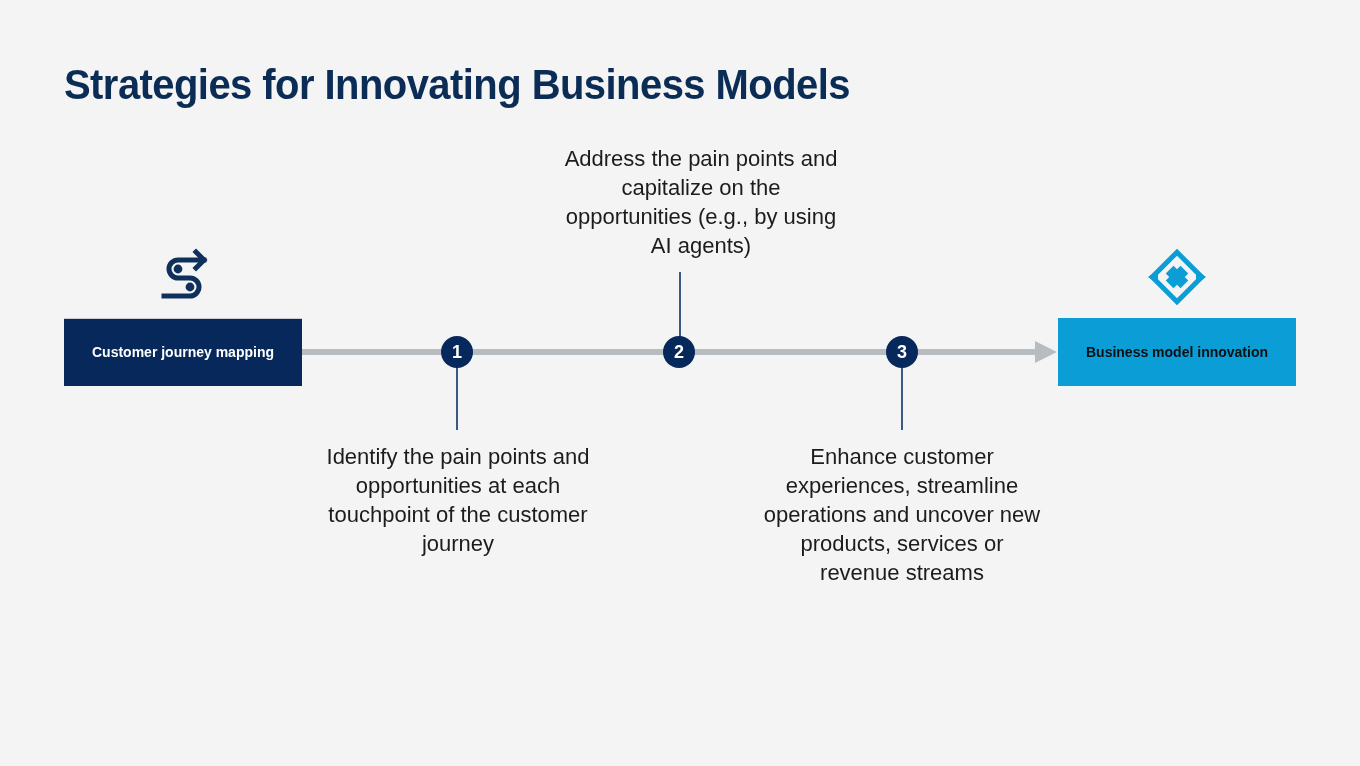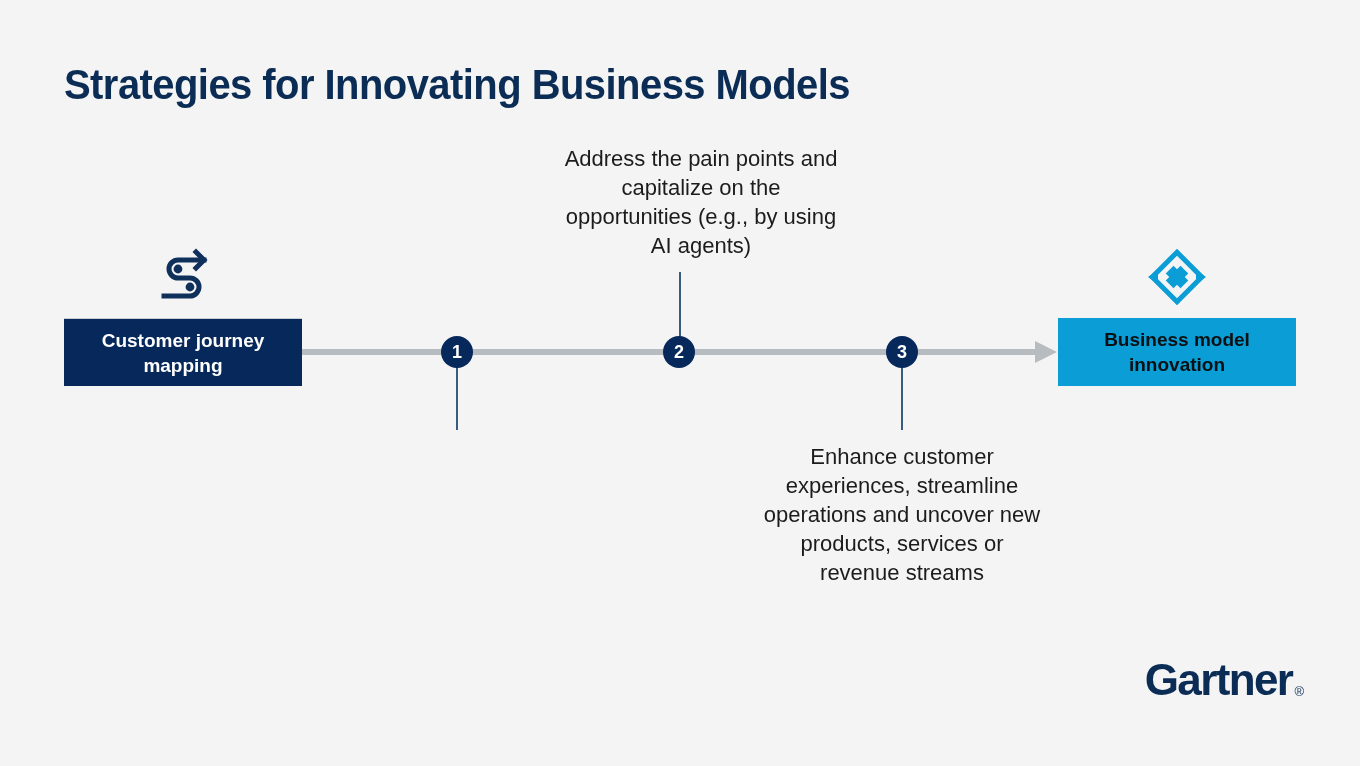--- a/index.html
+++ b/index.html
@@ -64,21 +64,21 @@
   }
 
   
   .endbox {
     position: absolute;
     box-sizing: border-box;
     display: flex;
     align-items: center;
     justify-content: center;
     text-align: center;
-    font-size: 19px;
+    font-size: 14px;
     line-height: 25px;
     font-weight: 700;
     padding: 0 12px;
   }
   .endbox-start {
     left: 64px;
     top: 318px;
     width: 238px;
     height: 68px;
     background: #06285a;
@@ -222,32 +222,29 @@
   </div>
 
   <div class="endbox endbox-end">
     <span>Business model innovation</span>
   </div>
 
   <div class="step-stem step1-stem"></div>
   <div class="step-node step1-node">
     <span>1</span>
   </div>
+  <div class="caption caption-1">Identify the pain points and opportunities at each touchpoint of the customer journey</div>
 
   <div class="step-stem step2-stem"></div>
   <div class="step-node step2-node">
     <span>2</span>
   </div>
   <div class="caption caption-2">Address the pain points and capitalize on the opportunities (e.g., by using AI agents)</div>
 
   <div class="step-stem step3-stem"></div>
   <div class="step-node step3-node">
     <span>3</span>
   </div>
   <div class="caption caption-3">Enhance customer experiences, streamline operations and uncover new products, services or revenue streams</div>
 
 
-  <div class="logo">
-    <span class="logo-word">Gartner</span>
-    <span class="logo-reg">®</span>
-  </div>
 
 </div>
 
 </body></html>

